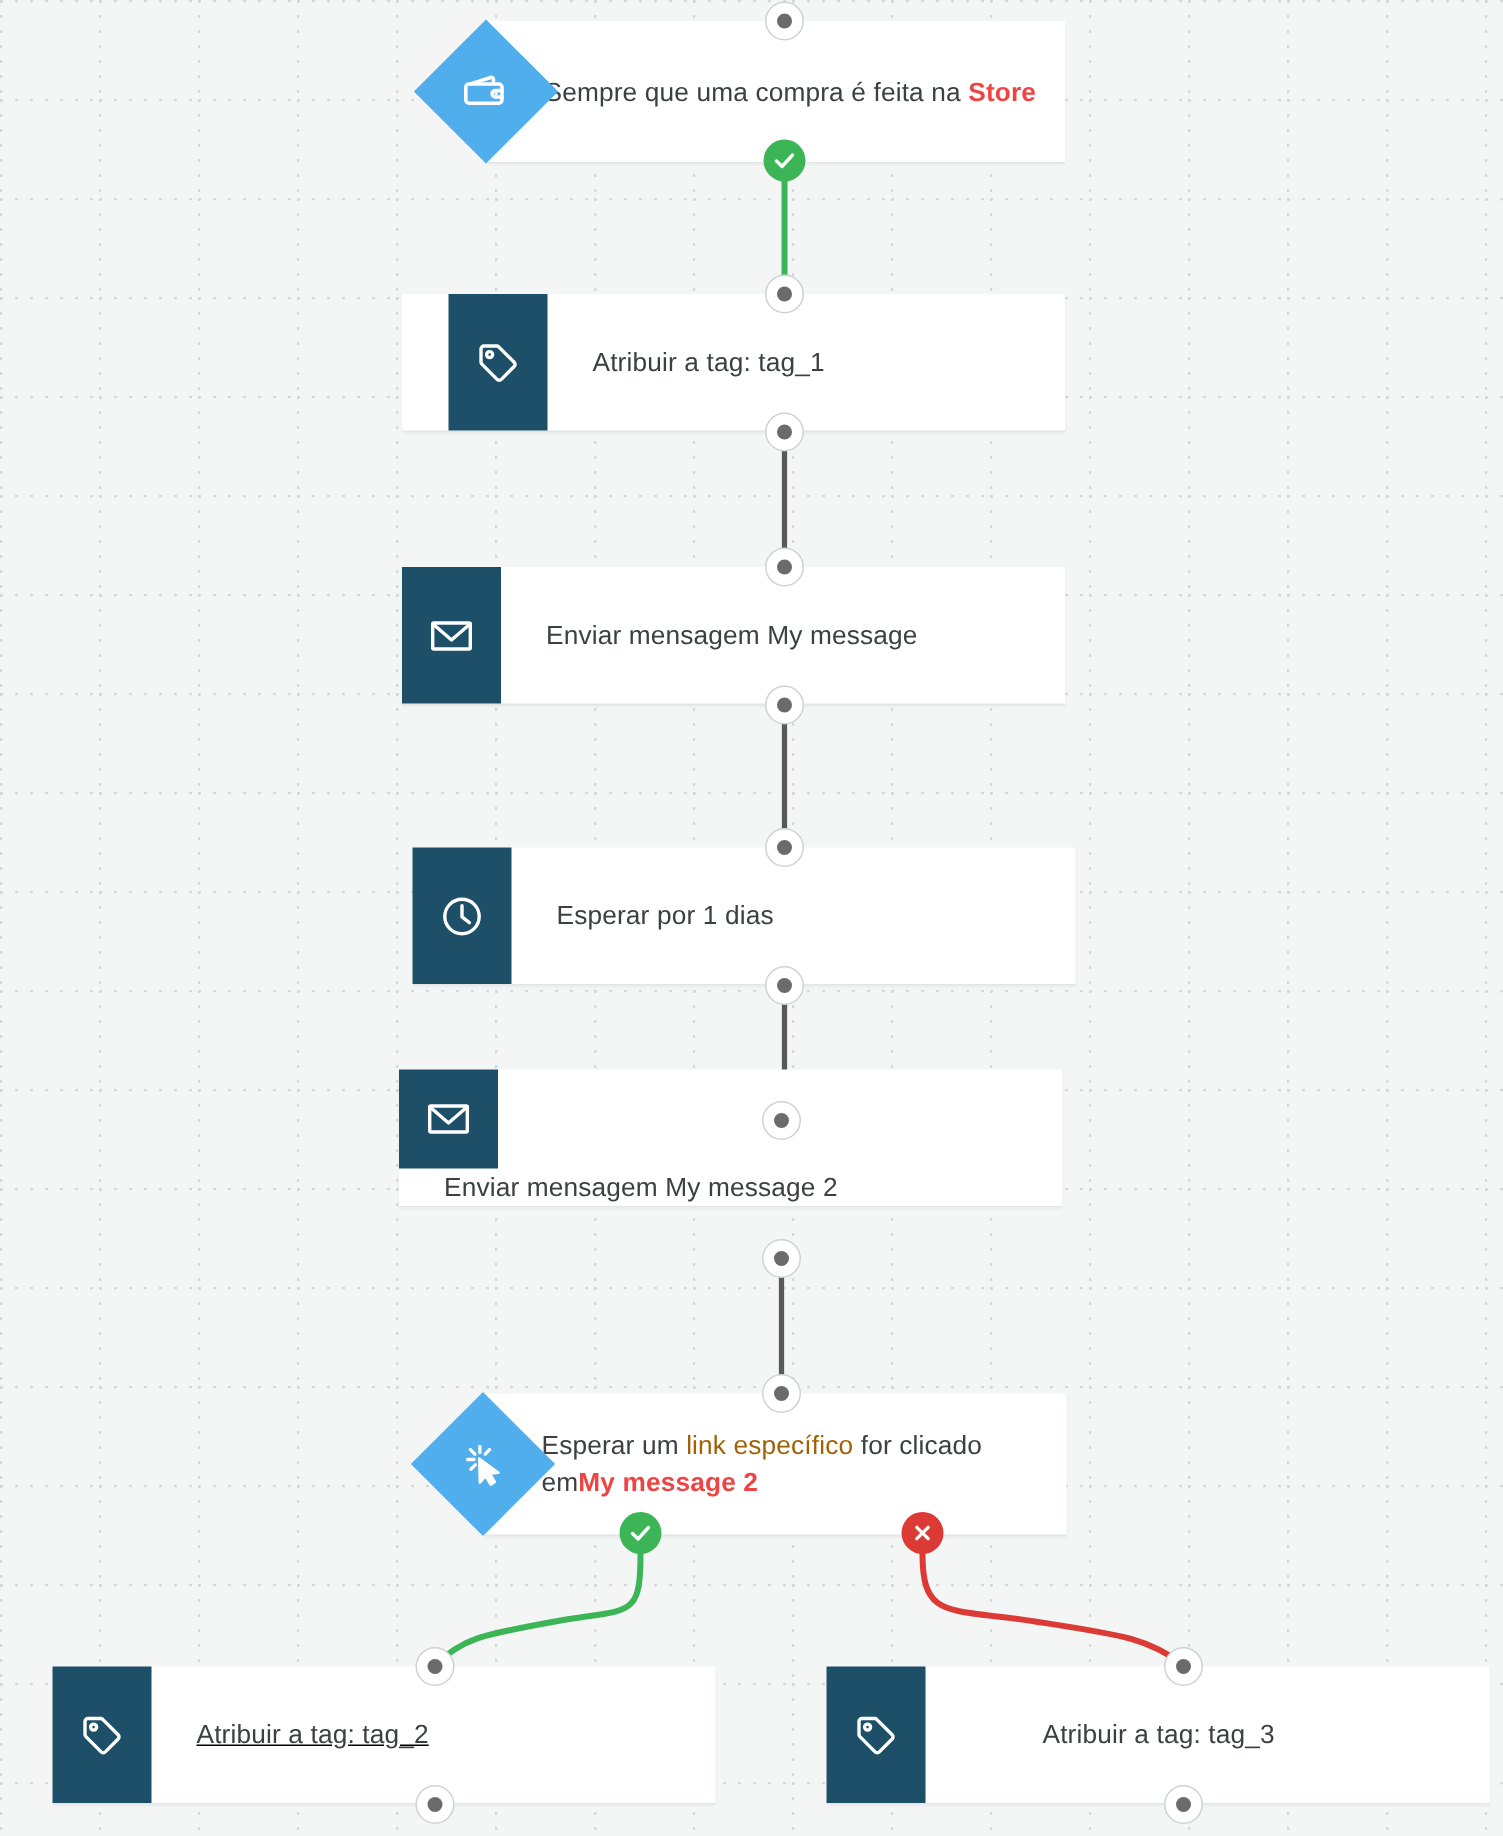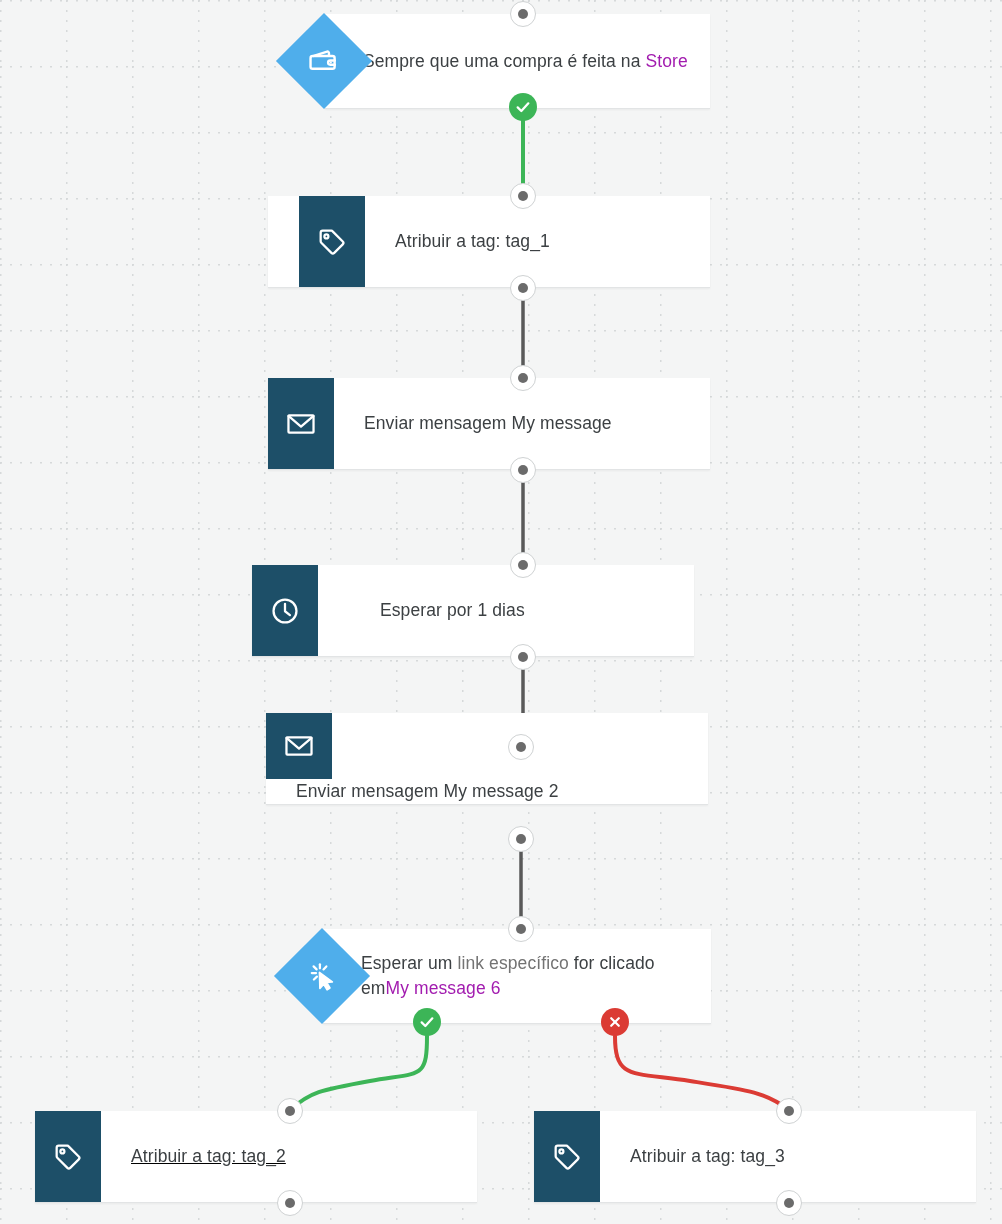--- a/index.html
+++ b/index.html
@@ -67,22 +67,22 @@
     align-items: center;
     padding-left: 30px;
     padding-right: 14px;
   }
   .card-text {
     font-size: 17.5px;
     line-height: 25px;
     color: #3c4043;
     letter-spacing: 0.1px;
   }
-  .card-text b { font-weight: normal; color: #a21caf; }
-  .card-text .link { color: #737373; }
+  .card-text b { font-weight: bold; color: #ef4444; }
+  .card-text .link { color: #a16207; }
 
   
   .card.trigger .card-body { padding-left: 38px; }
   .diamond {
     position: absolute;
     width: 68px;
     height: 68px;
     background: #4faeeb;
     transform: rotate(45deg);
     display: flex;
@@ -211,21 +211,21 @@
       </div>
       <div class="card-body">
         <div class="card-text">Enviar mensagem My message</div>
       </div>
     </div>
     <div class="dot" style="left:510px; top:365px;"></div>
     <div class="dot" style="left:510px; top:457px;"></div>
   </div>
 
   <div class="node">
-    <div class="card" style="left:252px; top:565px; width:442px; height:92px;gap:32px;">
+    <div class="card" style="left:275px; top:565px; width:442px; height:92px;">
       <div class="card-icon-tile">
         <svg width="32" height="32" viewBox="0 0 24 24" fill="none" stroke="#ffffff" stroke-width="1.7" stroke-linecap="round" stroke-linejoin="round">
           <circle cx="12" cy="12" r="8.6"></circle>
           <polyline points="12,6.6 12,12.2 15.7,15.1"></polyline>
         </svg>
       </div>
       <div class="card-body">
         <div class="card-text">Esperar por 1 dias</div>
       </div>
     </div>
@@ -246,21 +246,21 @@
       </div>
     </div>
     <div class="dot" style="left:508px; top:734px;"></div>
     <div class="dot" style="left:508px; top:826px;"></div>
   </div>
 
   <div class="node">
     <div class="card trigger" style="left:323px; top:929px; width:388px; height:95px;">
       <div class="card-body">
         <div class="card-text">
-          <span>Esperar um </span><span class="link">link específico</span><span> for clicado em</span><b>My message 6</b>
+          <span>Esperar um </span><span class="link">link específico</span><span> for clicado em</span><b>My message 2</b>
         </div>
       </div>
     </div>
     <div class="diamond" style="left:288px; top:942px;">
       <svg width="36" height="36" viewBox="0 0 24 24" fill="none" stroke="#ffffff" stroke-width="1.5" stroke-linecap="round" stroke-linejoin="round">
         <path d="M10.3 9.6 L10.6 20.3 L13.1 17.4 L15.4 21.2 L17.3 20.0 L15.1 16.3 L18.9 15.9 Z" fill="#ffffff" stroke="#ffffff" stroke-width="1.1"></path>
         <line x1="8.4" y1="7.6" x2="6.4" y2="5.6"></line>
         <line x1="8.0" y1="10.0" x2="5.2" y2="10.0"></line>
         <line x1="8.6" y1="12.4" x2="6.6" y2="14.3"></line>
         <line x1="10.6" y1="6.9" x2="10.6" y2="4.2"></line>
@@ -291,21 +291,21 @@
       </div>
       <div class="card-body">
         <div class="card-text">Atribuir a tag: tag_2</div>
       </div>
     </div>
     <div class="dot" style="left:277px; top:1098px;"></div>
     <div class="dot" style="left:277px; top:1190px;"></div>
   </div>
 
   <div class="node">
-    <div class="card" style="left:534px; top:1111px; width:442px; height:92px;">
+    <div class="card" style="left:551px; top:1111px; width:442px; height:92px;gap:48px;">
       <div class="card-icon-tile">
         <svg width="32" height="32" viewBox="0 0 24 24" fill="none" stroke="#ffffff" stroke-width="1.7" stroke-linecap="round" stroke-linejoin="round">
           <path d="M11.5 3.5 H5 a1.5 1.5 0 0 0 -1.5 1.5 v6.5 a1.5 1.5 0 0 0 0.45 1.07 l7.6 7.6 a1.5 1.5 0 0 0 2.12 0 l6.4 -6.4 a1.5 1.5 0 0 0 0 -2.12 l-7.6 -7.6 A1.5 1.5 0 0 0 11.5 3.5 z"></path>
           <circle cx="7.8" cy="7.8" r="1.5"></circle>
         </svg>
       </div>
       <div class="card-body">
         <div class="card-text">Atribuir a tag: tag_3</div>
       </div>
     </div>

